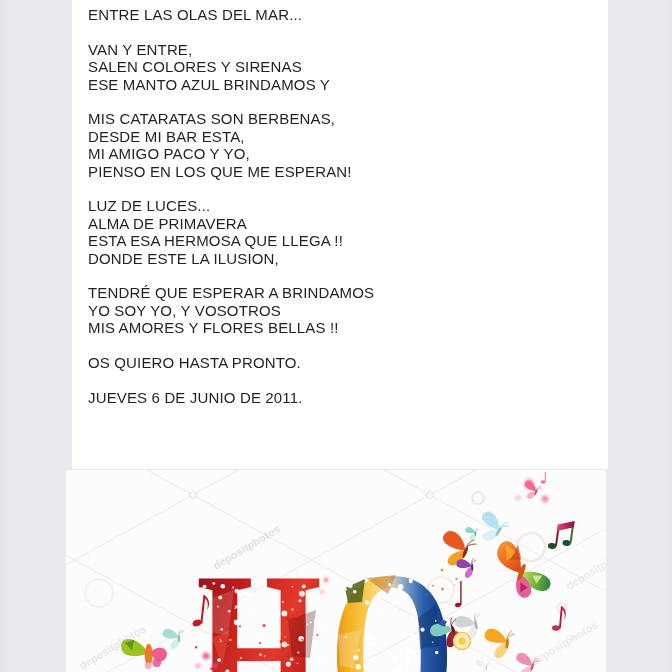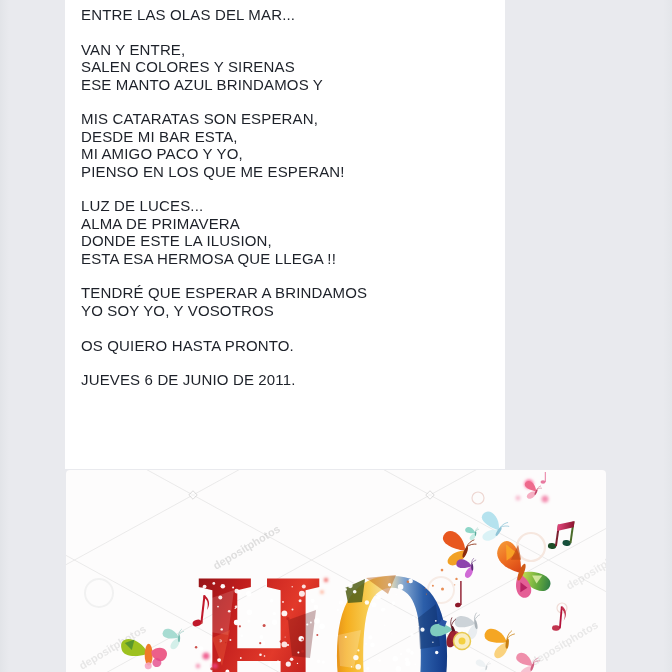--- a/index.html
+++ b/index.html
@@ -2,21 +2,21 @@
 <html><head>
 <meta charset="utf-8">
 <style>
   html,body{margin:0;padding:0;}
   .stage{
     position:relative;width:672px;height:672px;overflow:hidden;
     background:linear-gradient(90deg,#e2e4e8 0px,#e9eaee 9px,#e9eaee 663px,#e4e6ea 672px);
     font-family:"Liberation Sans",sans-serif;
   }
   .post-card{
-    position:absolute;left:65px;top:0;width:440px;height:469px;
+    position:absolute;left:72px;top:0;width:536px;height:469px;
     background:#ffffff;
   }
   .poem{
     padding:6px 16px 0 16px;
     font-size:15px;line-height:17.4px;letter-spacing:.15px;
     color:#1d2129;
   }
   .para{margin:0 0 17.4px 0;}
   .line{white-space:nowrap;}
   .image-card{
@@ -36,34 +36,35 @@
     <div class="poem" id="poem">
         <div class="para">
           <div class="line">ENTRE LAS OLAS DEL MAR...</div>
         </div>
         <div class="para">
           <div class="line">VAN Y ENTRE,</div>
           <div class="line">SALEN COLORES Y SIRENAS</div>
           <div class="line">ESE MANTO AZUL BRINDAMOS Y</div>
         </div>
         <div class="para">
-          <div class="line">MIS CATARATAS SON ESPERAN,</div>
+          <div class="line">MIS CATARATAS SON BERBENAS,</div>
           <div class="line">DESDE MI BAR ESTA,</div>
           <div class="line">MI AMIGO PACO Y YO,</div>
           <div class="line">PIENSO EN LOS QUE ME ESPERAN!</div>
         </div>
         <div class="para">
           <div class="line">LUZ DE LUCES...</div>
           <div class="line">ALMA DE PRIMAVERA</div>
+          <div class="line">ESTA ESA HERMOSA QUE LLEGA !!</div>
           <div class="line">DONDE ESTE LA ILUSION,</div>
-          <div class="line">ESTA ESA HERMOSA QUE LLEGA !!</div>
         </div>
         <div class="para">
           <div class="line">TENDRÉ QUE ESPERAR A BRINDAMOS</div>
           <div class="line">YO SOY YO, Y VOSOTROS</div>
+          <div class="line">MIS AMORES Y FLORES BELLAS !!</div>
         </div>
         <div class="para">
           <div class="line">OS QUIERO HASTA PRONTO.</div>
         </div>
         <div class="para">
           <div class="line">JUEVES 6 DE JUNIO DE 2011.</div>
         </div>
       </div>
   </div>
 

